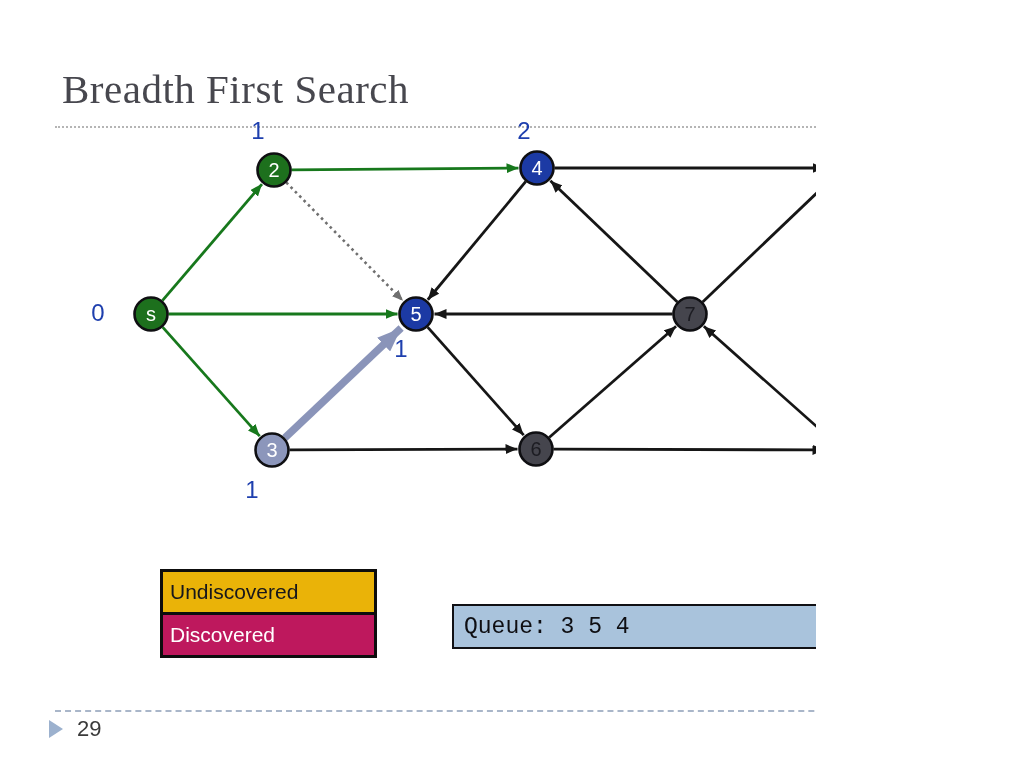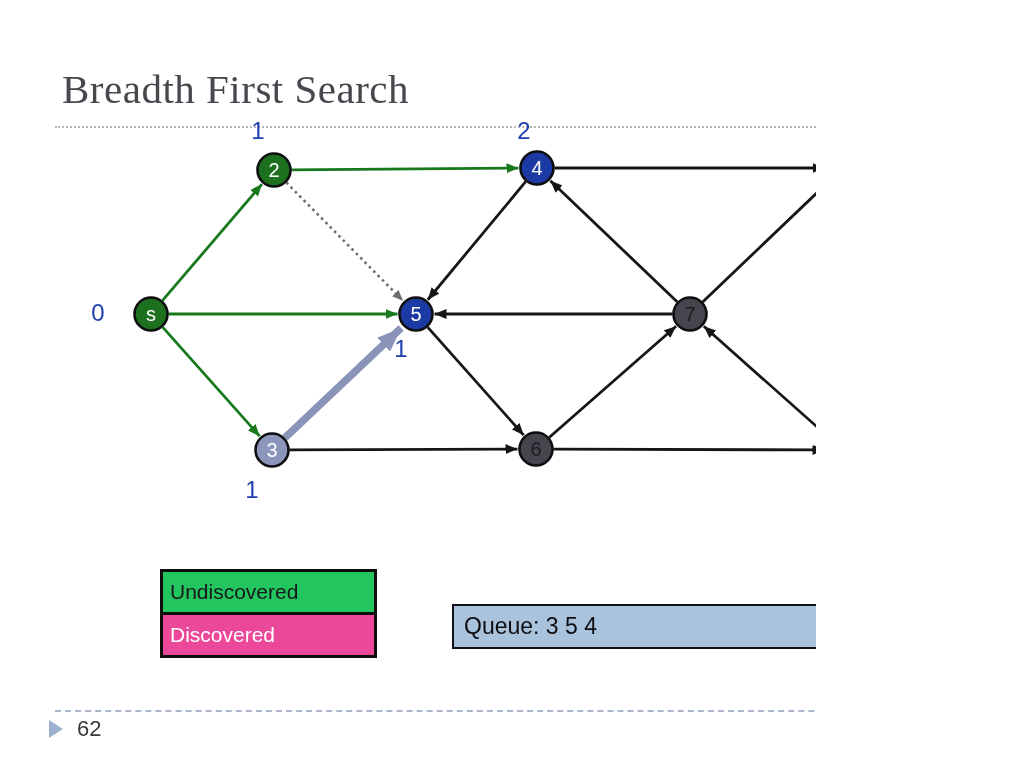--- a/index.html
+++ b/index.html
@@ -84,27 +84,27 @@
       <circle cx="843" cy="450" r="16.5" fill="#45454d" stroke="#0f0f12" stroke-width="2.6"></circle>
       <text x="843" y="457" text-anchor="middle" font-size="20" fill="#1c1c22">9</text>
       <text x="98" y="321" text-anchor="middle" font-size="24" fill="#1e3fae">0</text>
       <text x="258" y="139" text-anchor="middle" font-size="24" fill="#1e3fae">1</text>
       <text x="524" y="139" text-anchor="middle" font-size="24" fill="#1e3fae">2</text>
       <text x="401" y="357" text-anchor="middle" font-size="24" fill="#1e3fae">1</text>
       <text x="252" y="498" text-anchor="middle" font-size="24" fill="#1e3fae">1</text>
     </svg>
 
   <div class="legend" id="legend">
-      <div class="legend-row" style="background: #22c55e;"><span style="color: rgb(23, 23, 28);">Undiscovered</span></div>
-      <div class="legend-row" style="background: #ec4899;"><span style="color: rgb(255, 255, 255);">Discovered</span></div>
+      <div class="legend-row" style="background: #eab308;"><span style="color: rgb(23, 23, 28);">Undiscovered</span></div>
+      <div class="legend-row" style="background: #be185d;"><span style="color: rgb(255, 255, 255);">Discovered</span></div>
     </div>
 
-  <div class="queue-box" id="queue-box" style="background: rgb(169, 195, 220);">
+  <div class="queue-box" id="queue-box" style="background: rgb(169, 195, 220); font-family: Liberation Mono, monospace;">
     <span>Queue: 3 5 4</span>
   </div>
 
   <div class="divider bottom"></div>
 
   <div class="footer">
     <div class="footer-arrow"></div>
-    <span class="page-number">62</span>
+    <span class="page-number">29</span>
   </div>
 </div>
 
 </body></html>

